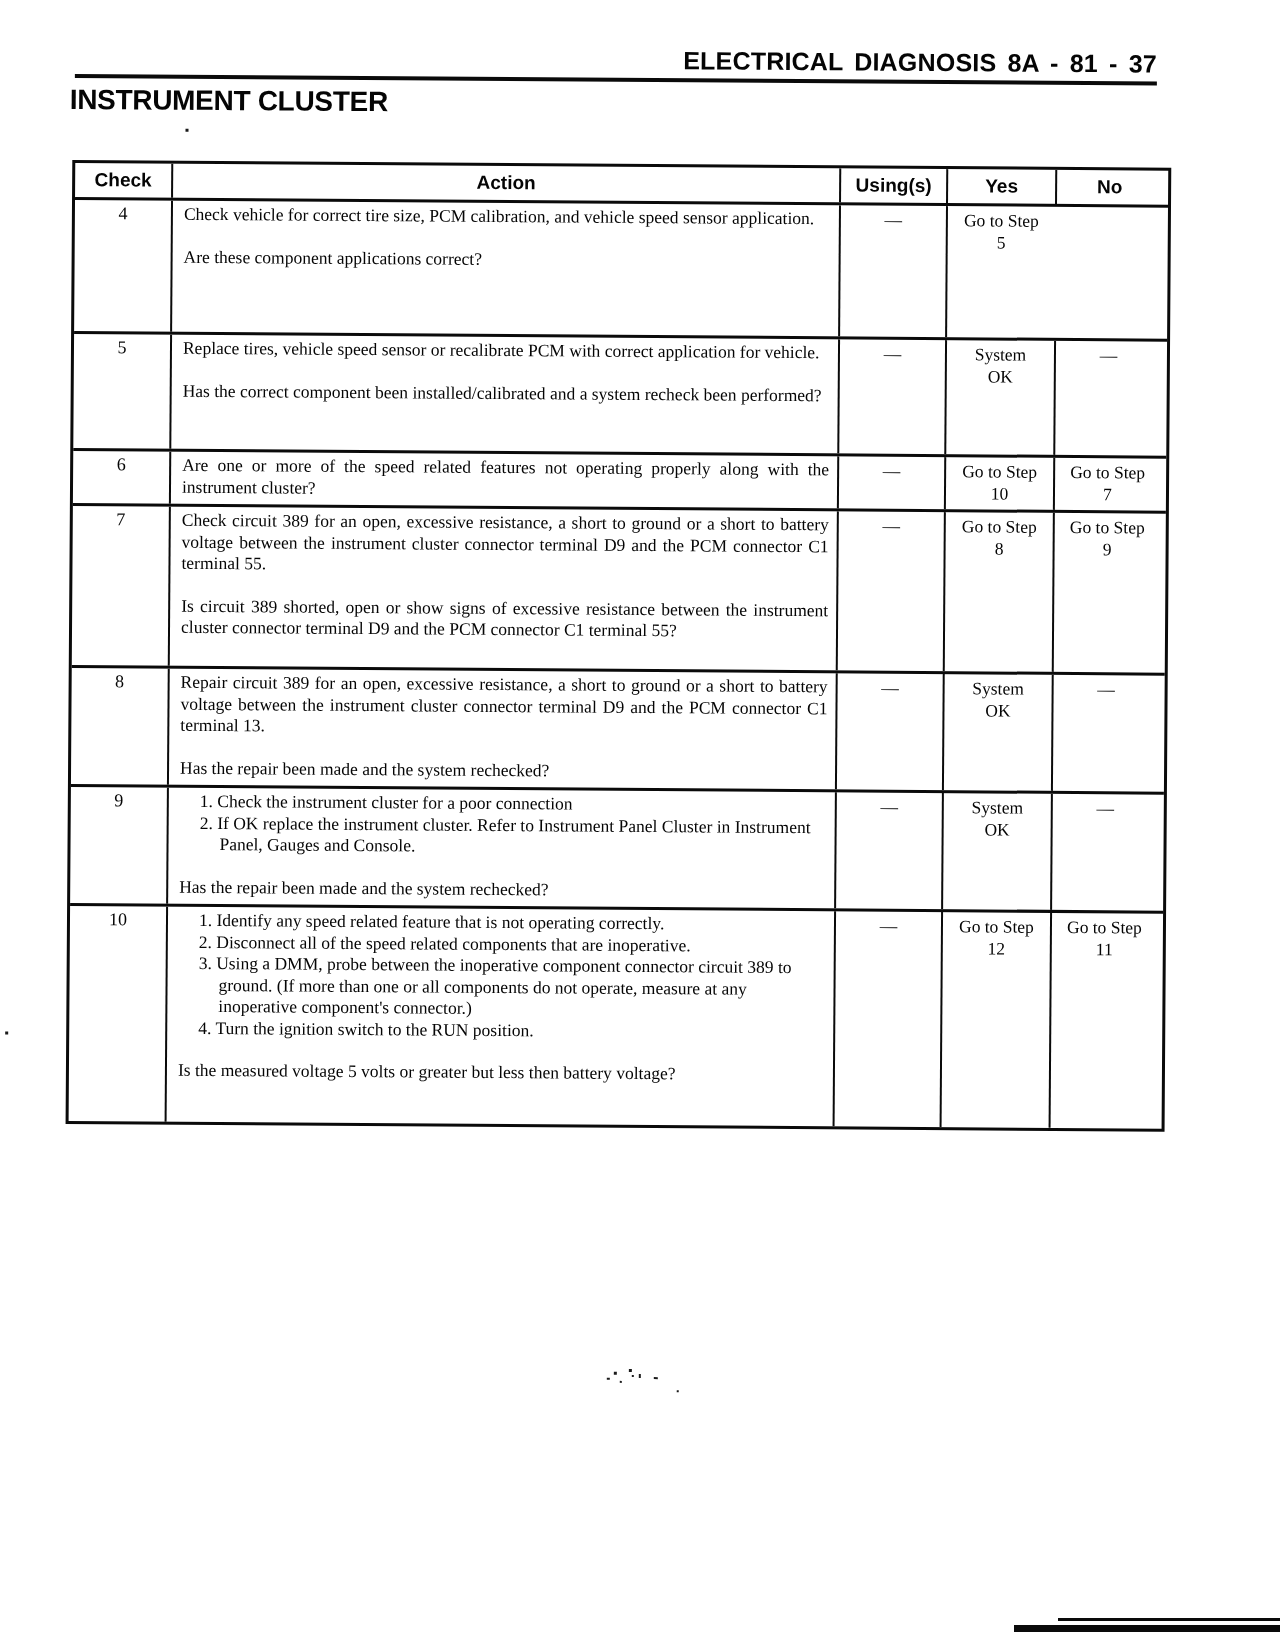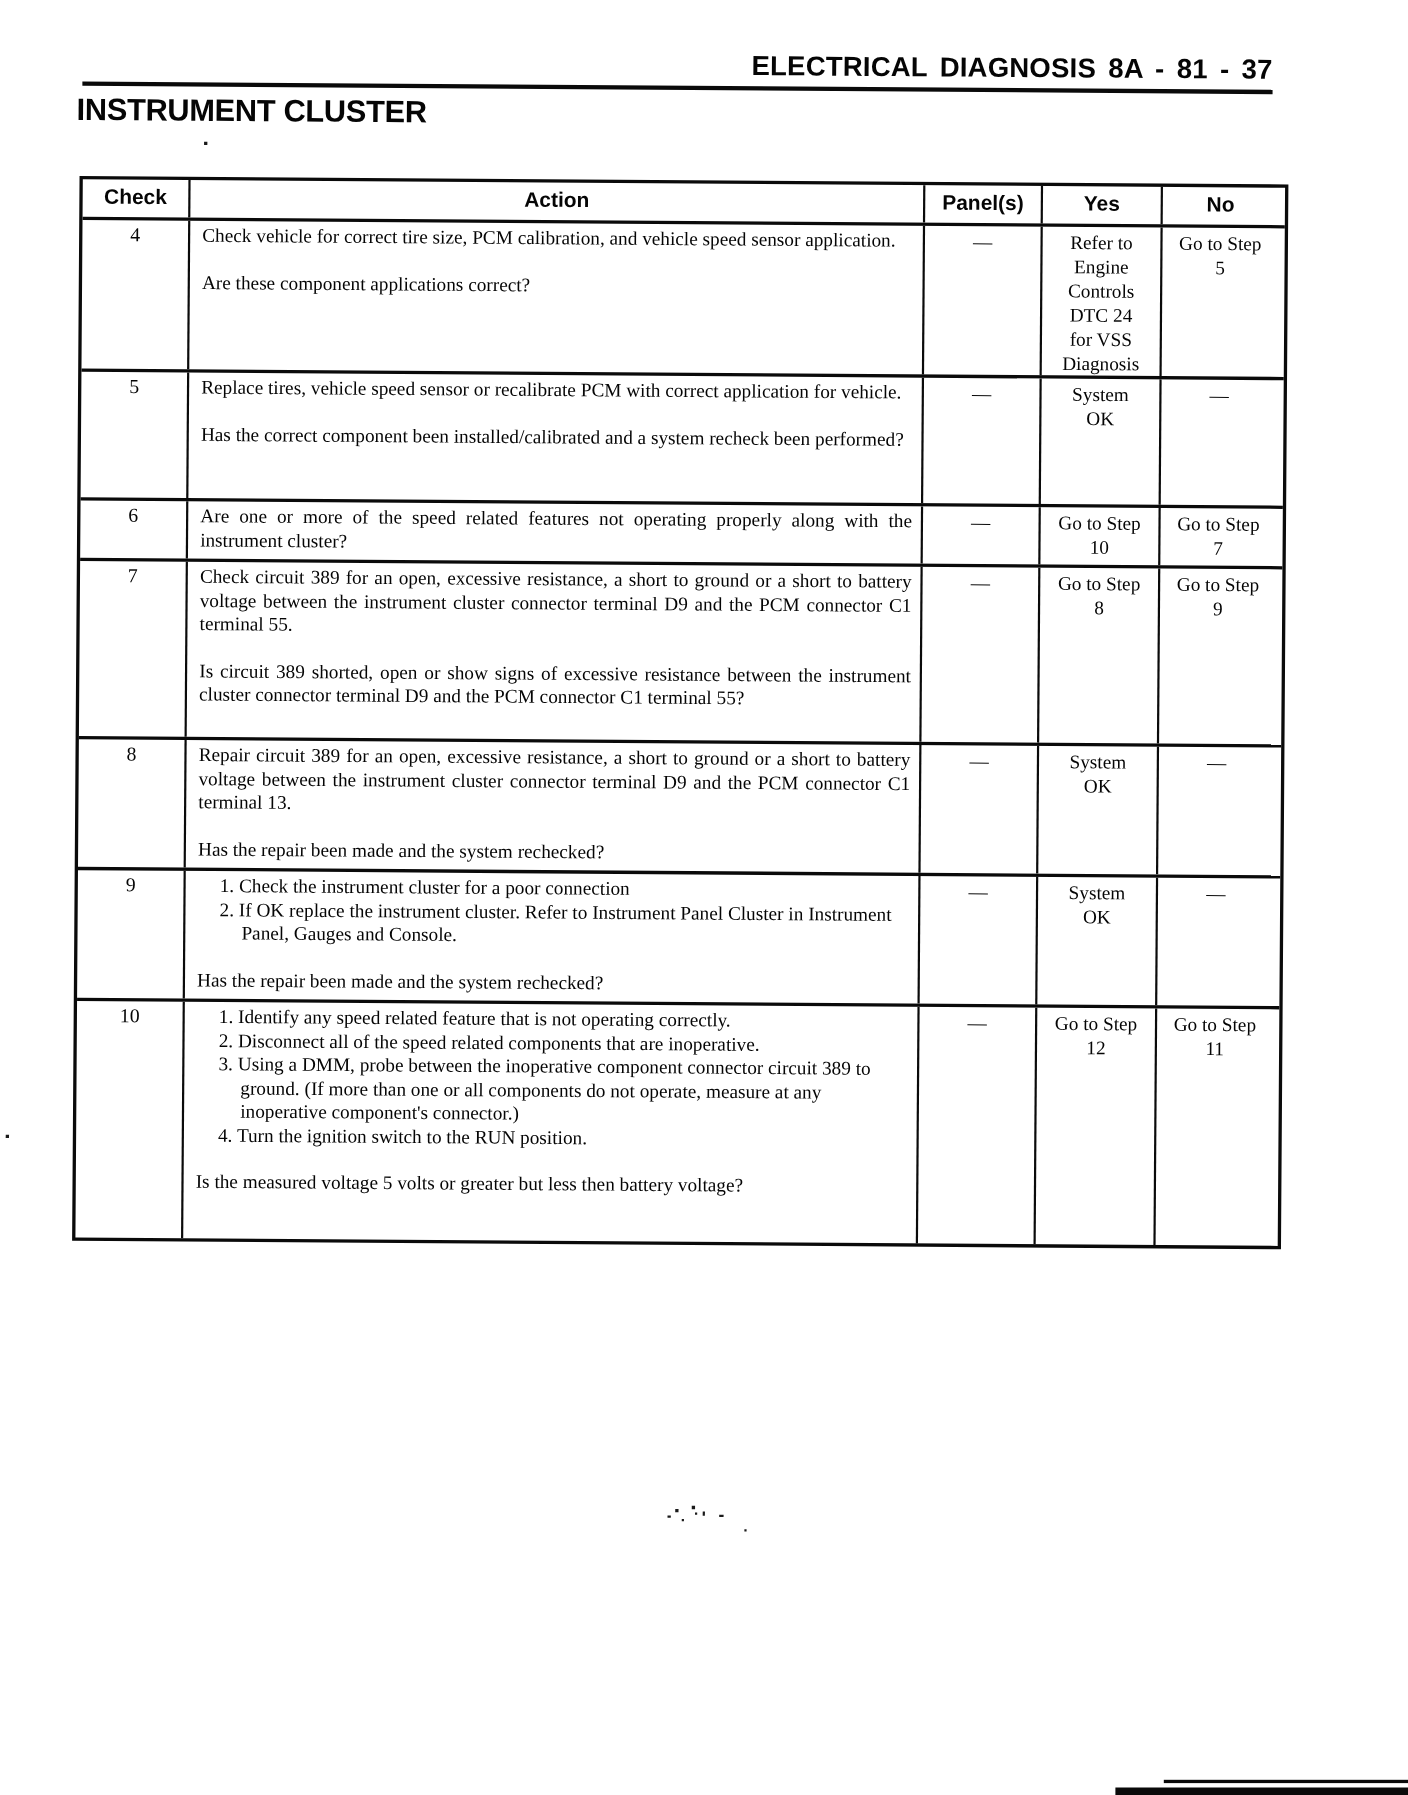--- a/index.html
+++ b/index.html
@@ -111,38 +111,32 @@
   <div class="page-header">
     <span>ELECTRICAL DIAGNOSIS 8A - 81 - 37</span>
   </div>
   <div class="header-rule"></div>
   <h1 class="page-title">INSTRUMENT CLUSTER</h1>
 
   <div class="diag-table">
     <div class="t-row t-head">
       <div>Check</div>
       <div>Action</div>
-      <div>Panel(s)</div>
+      <div>Using(s)</div>
       <div>Yes</div>
       <div>No</div>
     </div>
     <div id="rows">
         <div class="t-row t-body row-0">
           <div class="c-step">4</div>
           <div class="c-action">
             <p>Check vehicle for correct tire size, PCM calibration, and vehicle speed sensor application.</p>
             <p class="question">Are these component applications correct?</p>
           </div>
           <div class="c-values">—</div>
-          <div class="c-yes">Refer to
-Engine
-Controls
-DTC 24
-for VSS
-Diagnosis</div>
           <div class="c-no">Go to Step
 5</div>
         </div>
         <div class="t-row t-body row-1">
           <div class="c-step">5</div>
           <div class="c-action">
             <p>Replace tires, vehicle speed sensor or recalibrate PCM with correct application for vehicle.</p>
             <p class="question">Has the correct component been installed/calibrated and a system recheck been performed?</p>
           </div>
           <div class="c-values">—</div>

